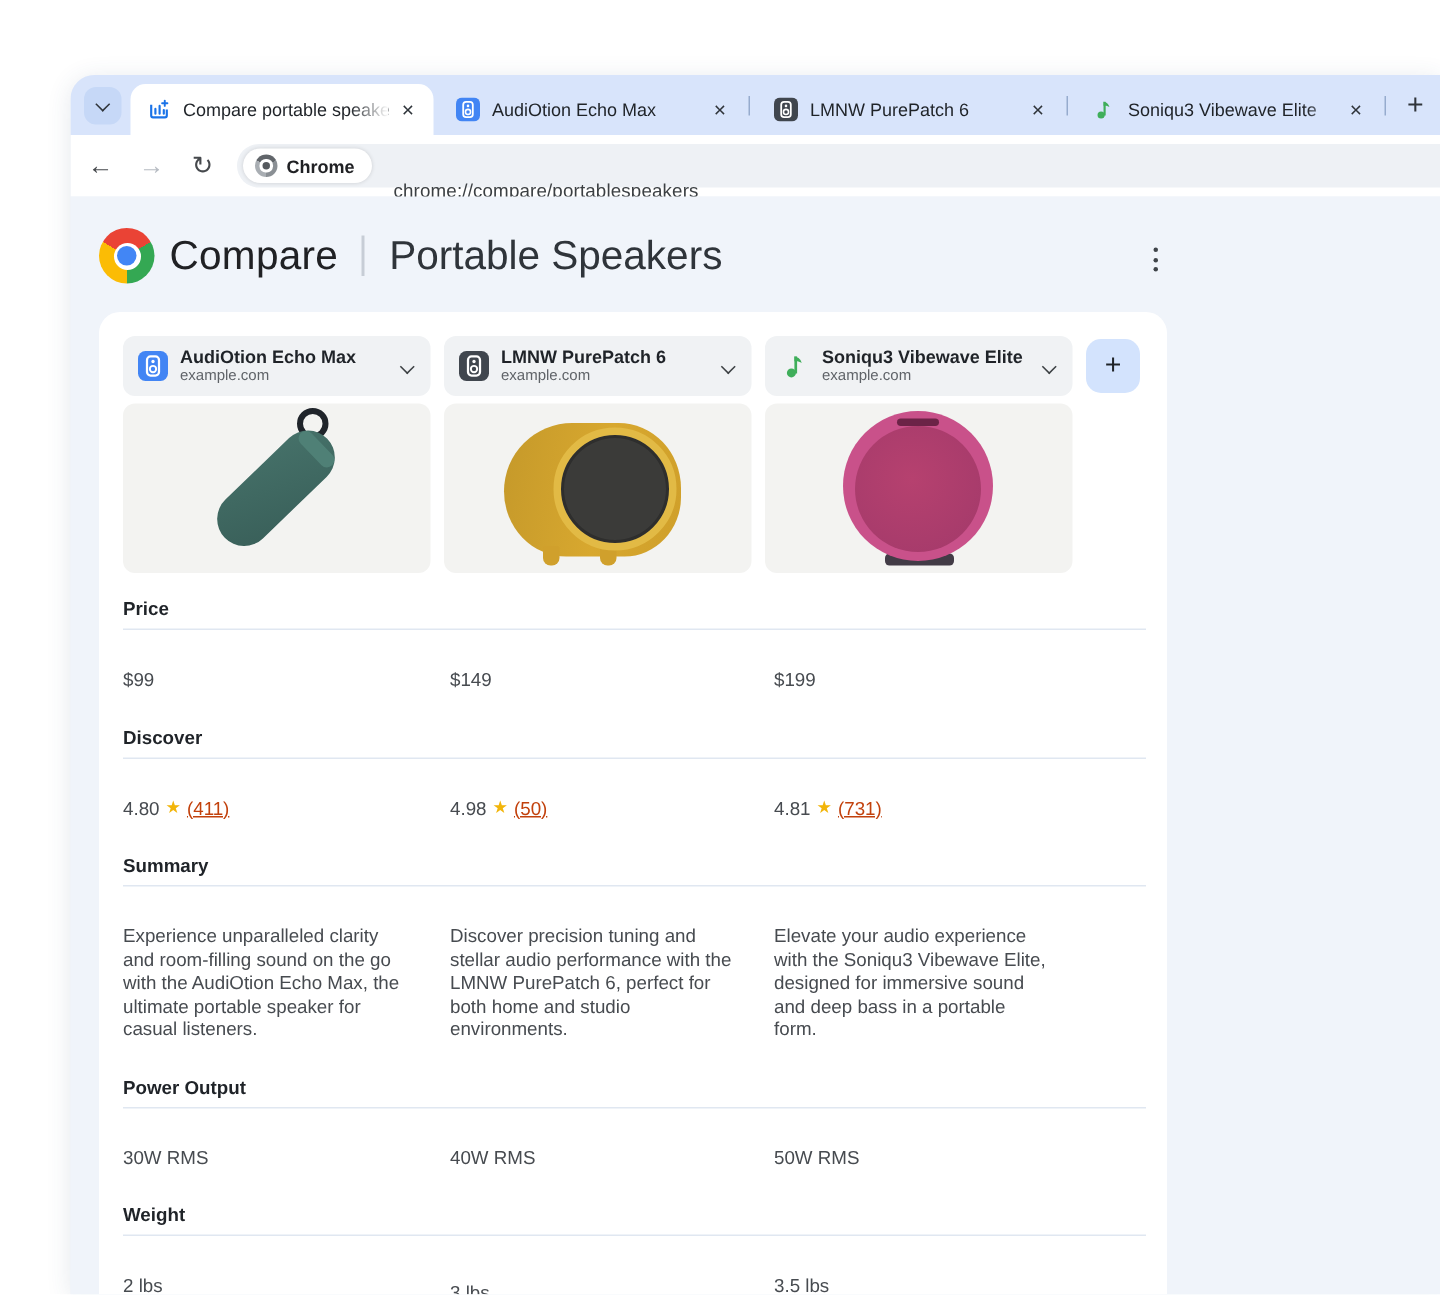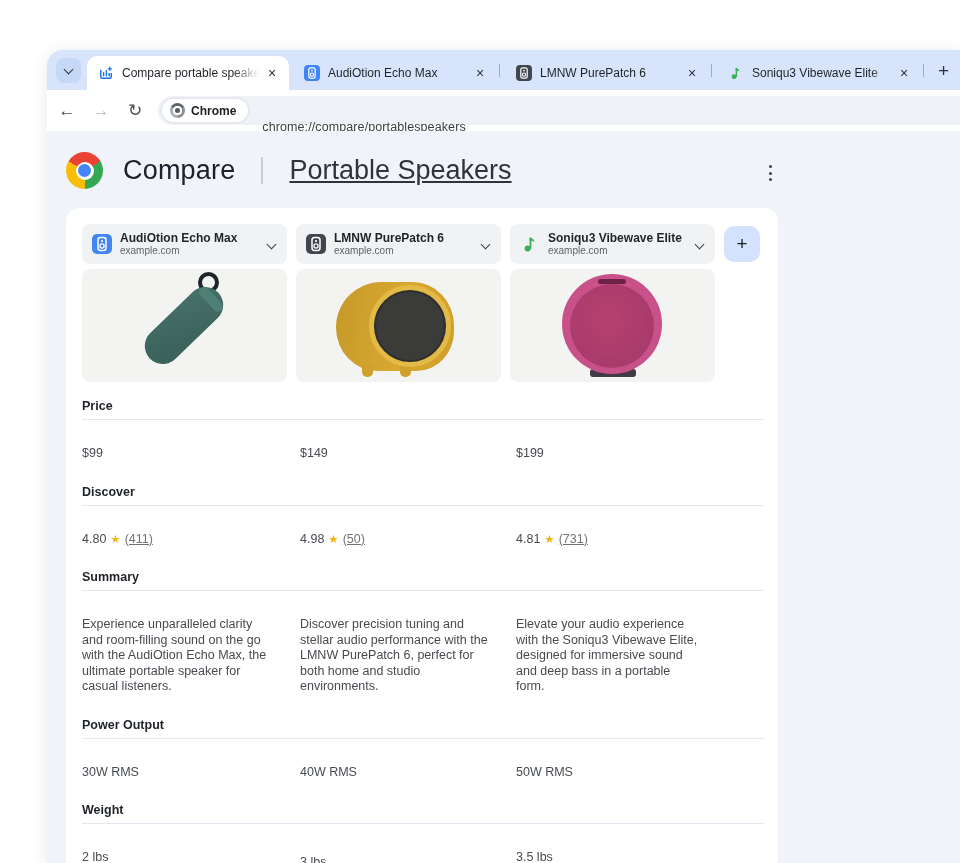--- a/index.html
+++ b/index.html
@@ -43,28 +43,28 @@
       padding:0 12px 0 8px; gap:6px; box-shadow:0 0 3px rgba(0,0,0,.14); }
   .site-chip .txt { font-size:12px; font-weight:700; color:#202124; }
   .url { margin-left:14px; font-size:12.5px; font-weight:500; color:#3c4043; letter-spacing:.1px;margin-top:32px; }
   .mini-chrome { width:15px; height:15px; border-radius:50%; position:relative; flex:none;
       background:conic-gradient(from -60deg,#61656a 0 120deg,#8a8f94 0 240deg,#a9aeb3 0 360deg); }
   .mini-chrome::before { content:""; position:absolute; inset:3.4px; border-radius:50%; background:#fff; }
   .mini-chrome::after  { content:""; position:absolute; inset:4.9px; border-radius:50%; background:#55595e; }
 
   
   .content { position:absolute; top:81px; left:0; right:0; bottom:0; background:#f0f4fa; }
-  .page-header { position:absolute; left:19px; top:21px; display:flex; align-items:center;gap:10px; }
+  .page-header { position:absolute; left:19px; top:21px; display:flex; align-items:center; }
   .chrome-logo { width:37px; height:37px; border-radius:50%; position:relative; flex:none;
       background:conic-gradient(from -60deg,#ea4335 0 120deg,#34a853 0 240deg,#fbbc05 0 360deg); }
   .chrome-logo::before { content:""; position:absolute; inset:9.5px; border-radius:50%; background:#fff; }
   .chrome-logo::after  { content:""; position:absolute; inset:12px; border-radius:50%; background:#4286f5; }
   .app-name { margin-left:10px; font-size:27px; font-weight:500; color:#202124; letter-spacing:.2px; }
   .hdr-sep { width:2px; height:27px; background:#c7cdd6; margin:0 16px; }
-  .page-title { font-size:27px; font-weight:400; color:#2f343a;text-decoration:underline; }
+  .page-title { font-size:27px; font-weight:400; color:#2f343a; }
   .kebab { position:absolute; left:714px; top:31px; width:18px; height:22px; display:flex; flex-direction:column;
       align-items:center; justify-content:center; cursor:pointer; }
   .kebab span { display:block; width:3px; height:3px; border-radius:50%; background:#3f4449; margin:1.6px 0; }
 
   
   .card { position:absolute; left:19px; top:77px; width:712px; bottom:-16px; background:#fff;
       border-radius:14px; padding:16px 14px 0 16px; }
   .chips { display:flex; gap:9px; }
   .chip { width:205px; height:40px; background:#f0f2f4; border-radius:8px; display:flex;
       align-items:center; padding:0 12px 0 10px; cursor:pointer; }
@@ -105,21 +105,21 @@
   .spec { margin-top:23px; }
   .spec.first { margin-top:17px; }
   .spec-label { font-size:12.5px; line-height:14px; font-weight:700; color:#1f2328; }
   .spec-divider { height:1px; background:#e0e7f1; margin-top:6px; }
   .spec-values { display:flex; margin-top:26px; }
   .cell { width:218px; flex:none; font-size:12.5px; line-height:15.5px; color:#474b50; padding-right:26px; }
   .cell.c2 { width:216px; }
   .cell.c3 { width:210px; }
   .review { display:flex; align-items:center; gap:4px; }
   .star { color:#f2b50a; font-size:11.5px; }
-  .rev-link { color:#737373; text-decoration:underline; cursor:pointer; }
+  .rev-link { color:#c2410c; text-decoration:underline; cursor:pointer; }
   .down4 { padding-top:5px; }
 </style>
 </head>
 <body>
 
 <div class="stage">
   <div class="window">
 
     <div class="tabstrip">
       <div class="tab-search">

